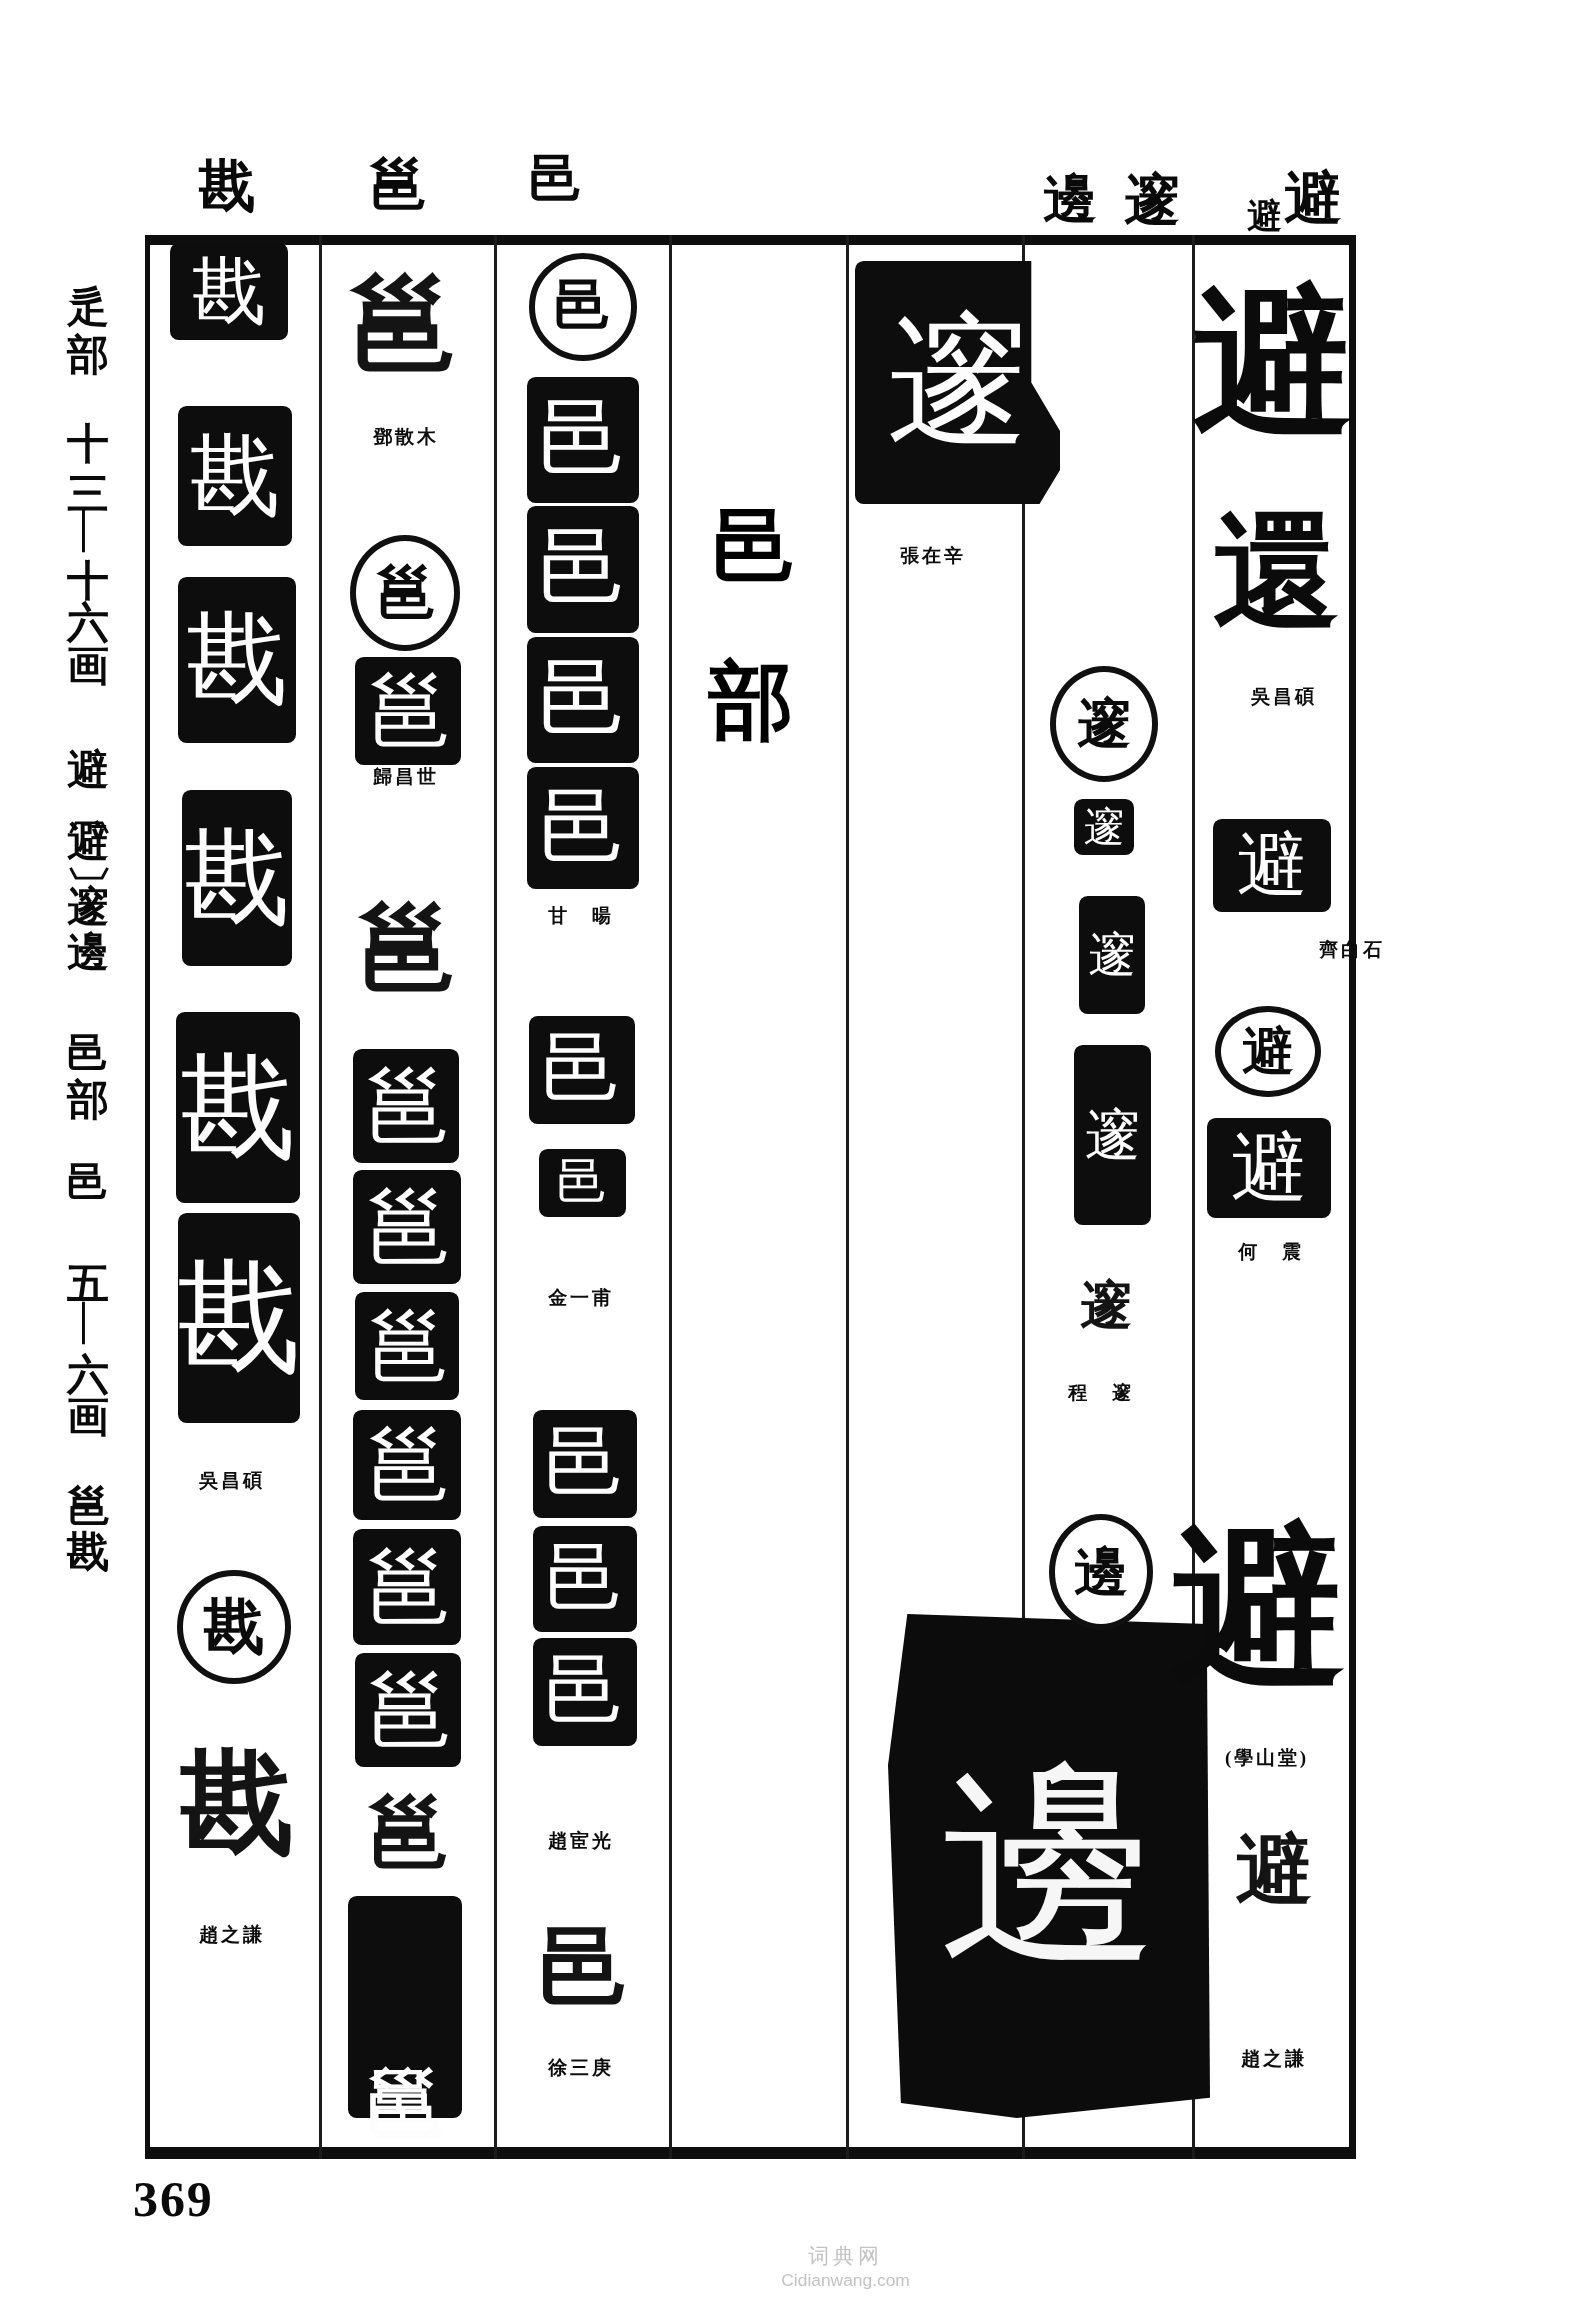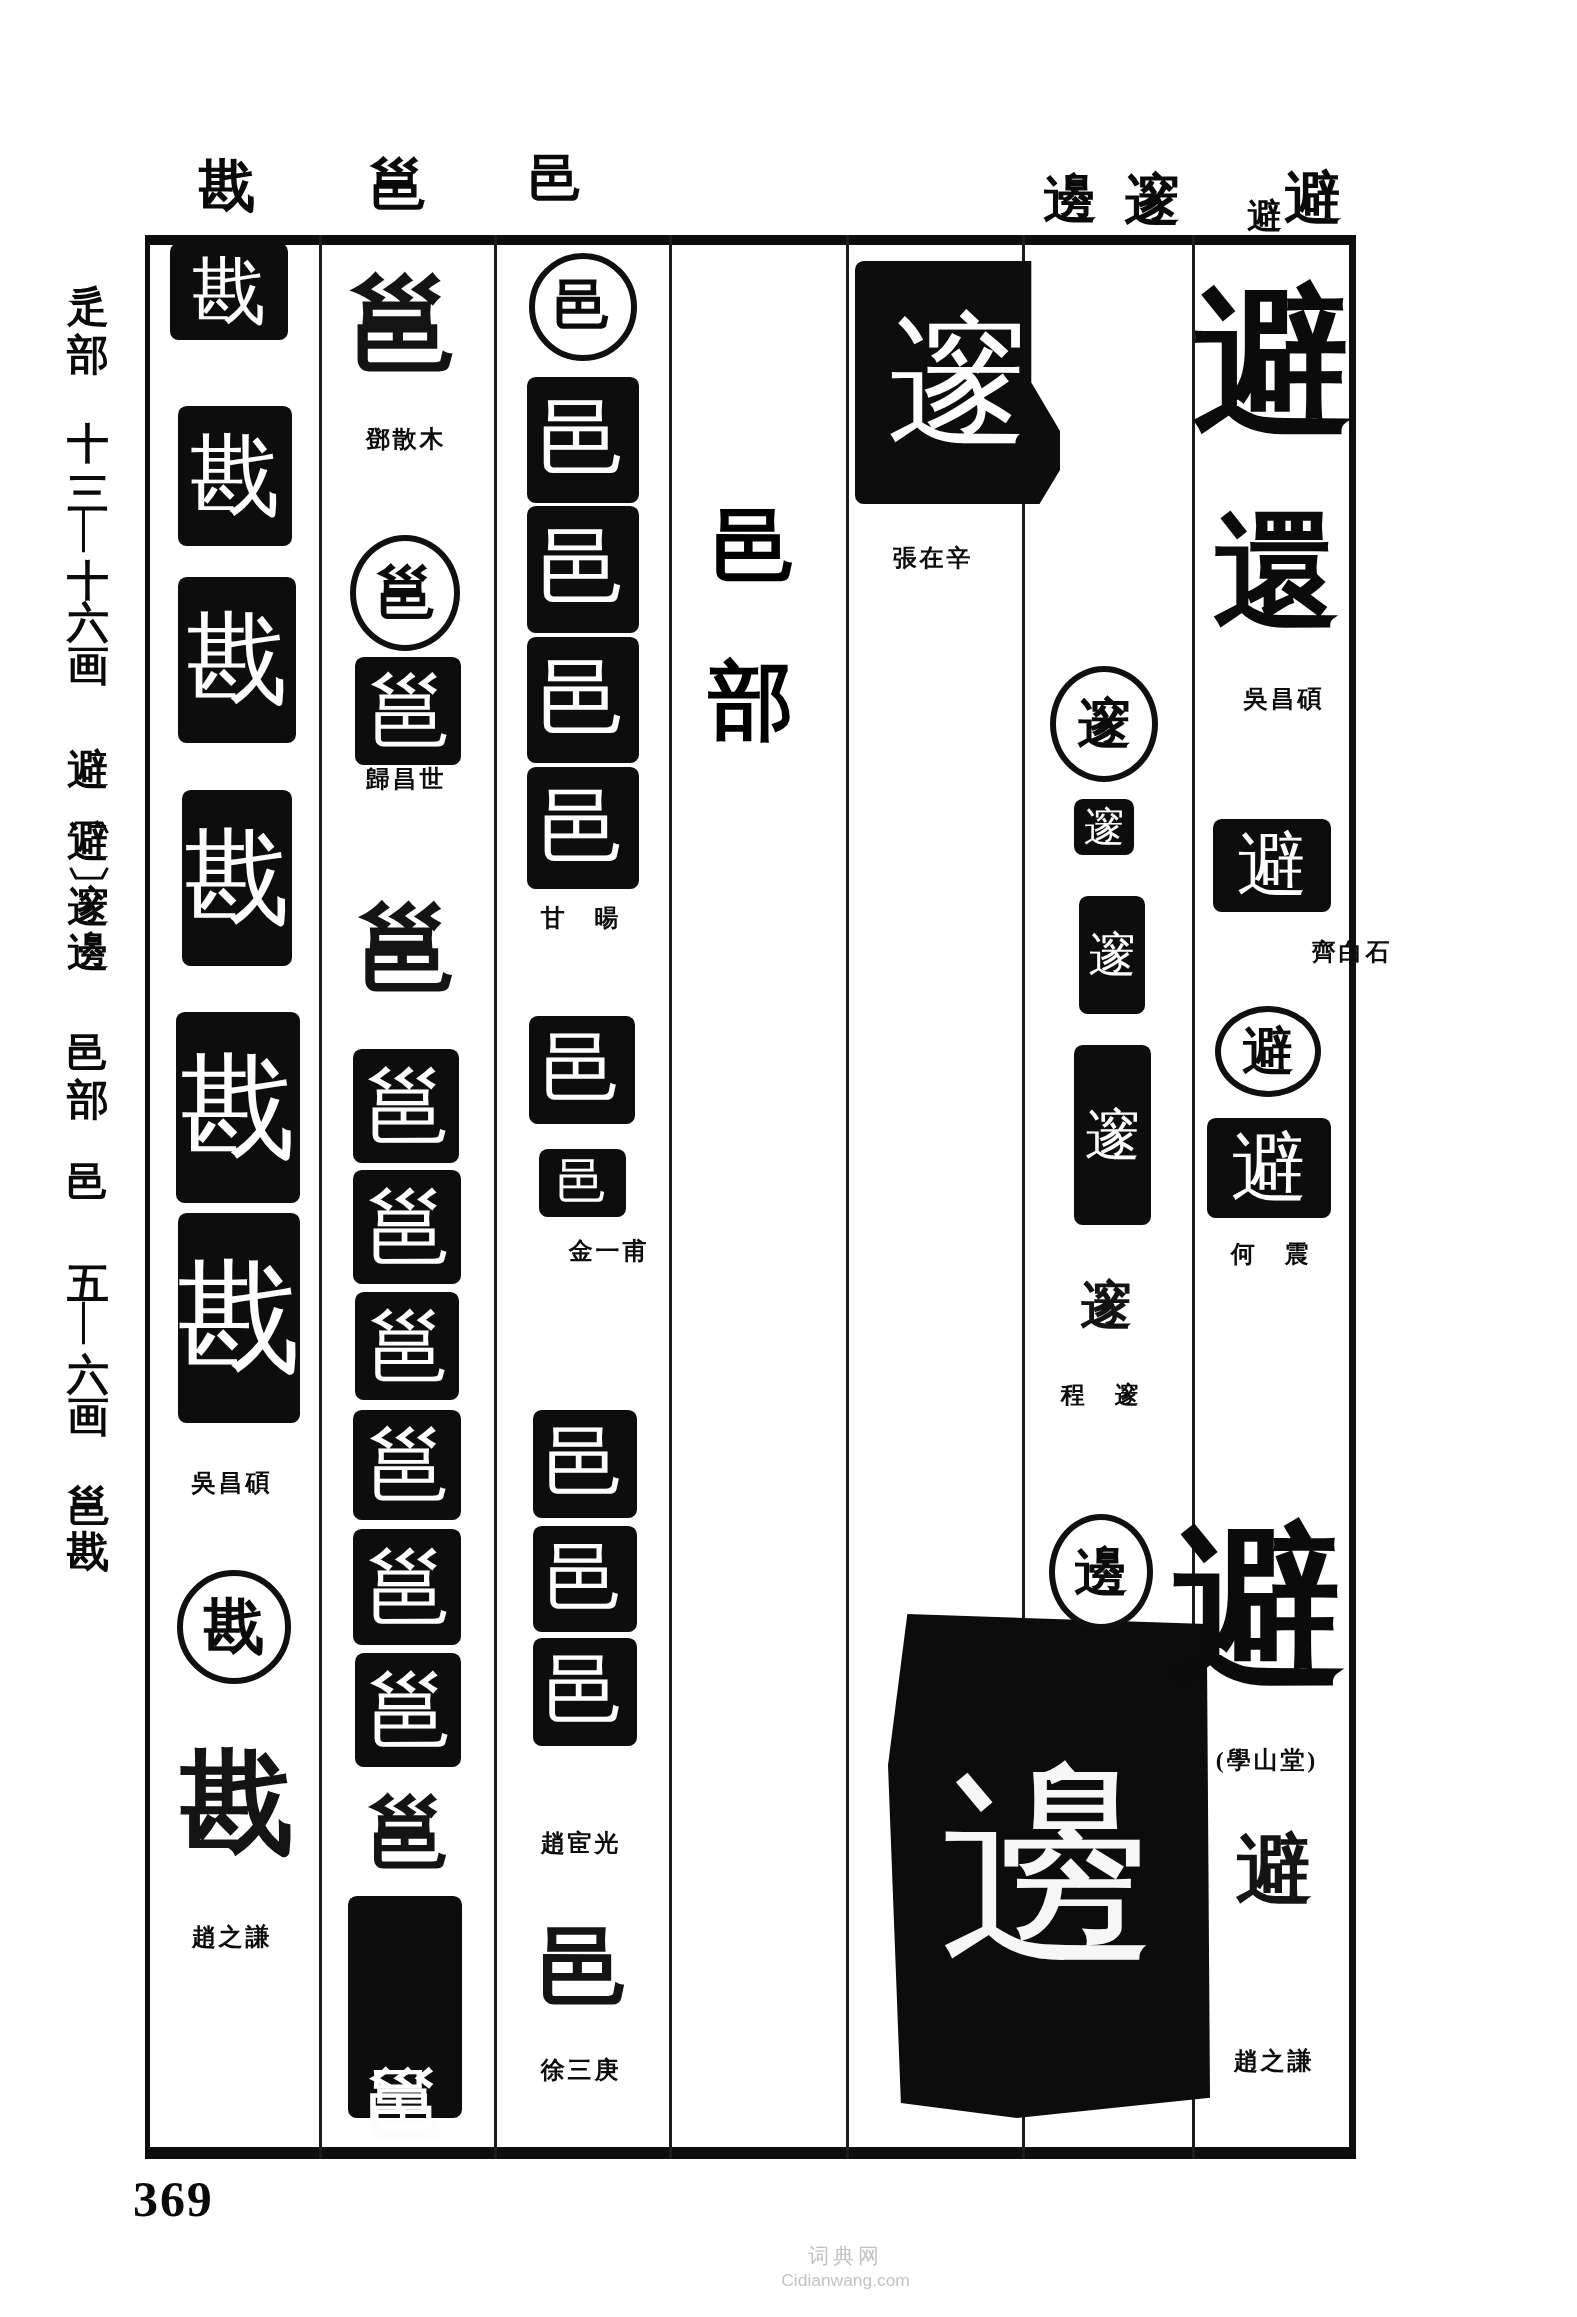--- a/index.html
+++ b/index.html
@@ -26,21 +26,21 @@
   .it.black{background:#0d0d0d;color:#fdfdfd;border-radius:8.7px;text-align:center;}
   .it.blackbig{background:#0c0c0c;color:#f6f6f6;border-radius:11.6px;
       clip-path:polygon(6% 0,99% 2%,100% 96%,40% 100%,4% 97%,0 30%);}
   .it.clipseal{clip-path:polygon(0 0,86% 0,86% 50%,100% 70%,100% 86%,90% 100%,0 100%);}
   .it.light{color:#141414;font-weight:700;}
   .it.circle{border:6.8px solid #101010;border-radius:50%;background:#fff;color:#0b0b0b;font-weight:700;}
   .it.script{color:#0b0b0b;font-weight:700;}
   .it.label{color:#000;font-weight:700;}
   .it .vert{writing-mode:vertical-rl;text-orientation:upright;letter-spacing:5.8px;}
   .cap{position:absolute;z-index:3;transform:translateX(-50%);white-space:pre;
-       font-size:24px;letter-spacing:2.9px;color:#0d0d0d;font-weight:600;line-height:1;}
+       font-size:19px;letter-spacing:2.9px;color:#0d0d0d;font-weight:600;line-height:1;}
   #page-number{position:absolute;left:133px;top:2170px;font-size:50px;font-weight:700;
        letter-spacing:1.9px;color:#0a0a0a;font-family:"Liberation Serif",serif;}
   #watermark{position:absolute;left:50%;top:2242px;transform:translateX(-6%);
        text-align:center;color:#c3c3c3;font-family:"Liberation Sans","DejaVu Sans",sans-serif;}
   #watermark .w1{font-size:21px;letter-spacing:3.9px;}
   #watermark .w2{font-size:17.4px;}
 </style>
 </head>
 <body>
 
@@ -168,21 +168,21 @@
       <div class="it black" style="left: 527px; top: 767px; width: 112px; height: 122px; font-size: 87px;">
         <span>邑</span>
       </div>
       <div class="cap" style="left: 581px; top: 906px;">甘　暘</div>
       <div class="it black" style="left: 529px; top: 1016px; width: 106px; height: 108px; font-size: 81px;">
         <span>邑</span>
       </div>
       <div class="it black" style="left: 539px; top: 1149px; width: 87px; height: 68px; font-size: 52px;">
         <span>邑</span>
       </div>
-      <div class="cap" style="left: 581px; top: 1239px; margin-left: 28px;">金一甫</div>
+      <div class="cap" style="left: 581px; top: 1288px;">金一甫</div>
       <div class="it black" style="left: 533px; top: 1410px; width: 104px; height: 108px; font-size: 81px;">
         <span>邑</span>
       </div>
       <div class="it black" style="left: 533px; top: 1526px; width: 104px; height: 106px; font-size: 79px;">
         <span>邑</span>
       </div>
       <div class="it black" style="left: 533px; top: 1638px; width: 104px; height: 108px; font-size: 81px;">
         <span>邑</span>
       </div>
       <div class="cap" style="left: 581px; top: 1831px;">趙宦光</div>

